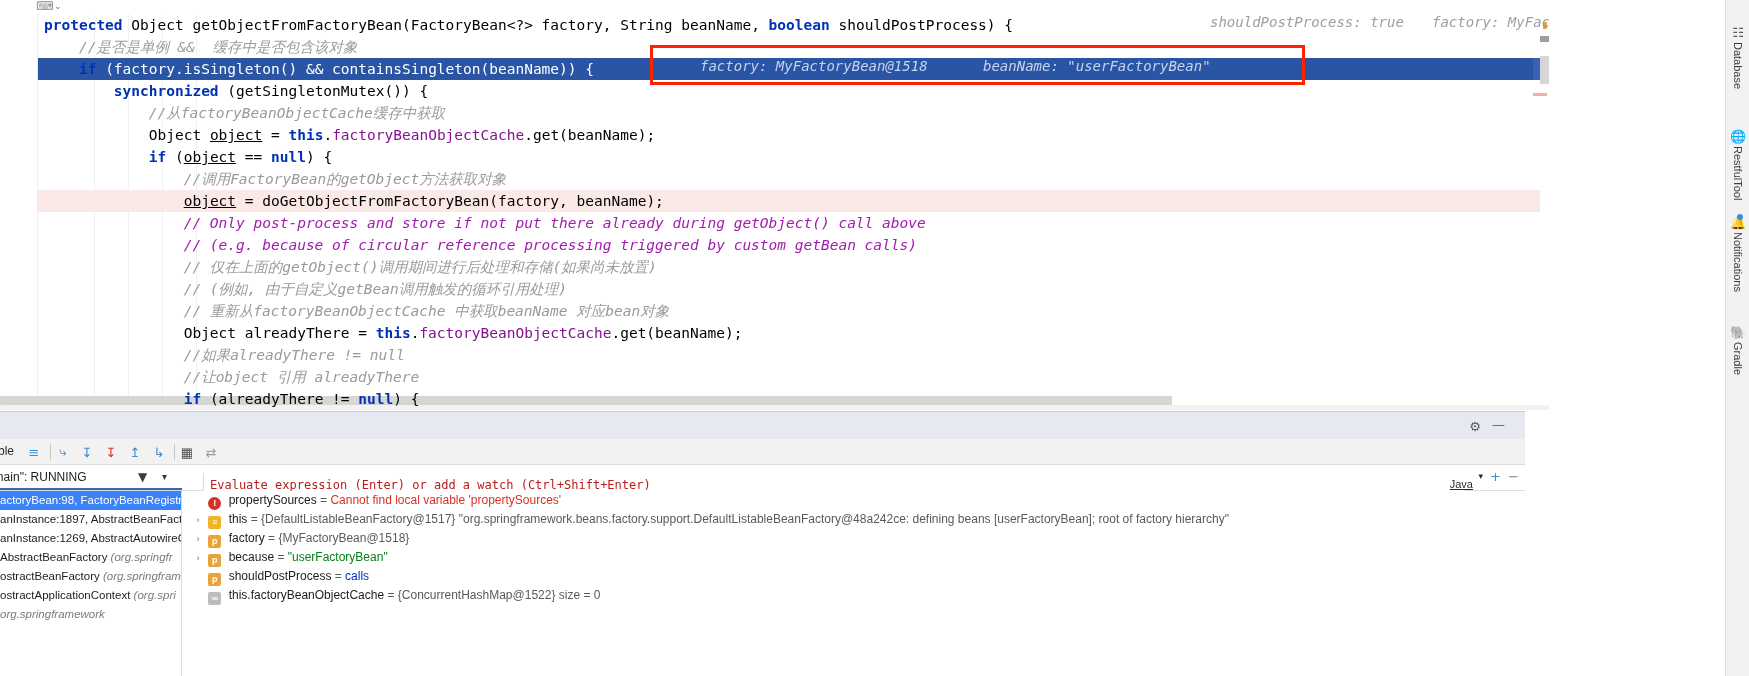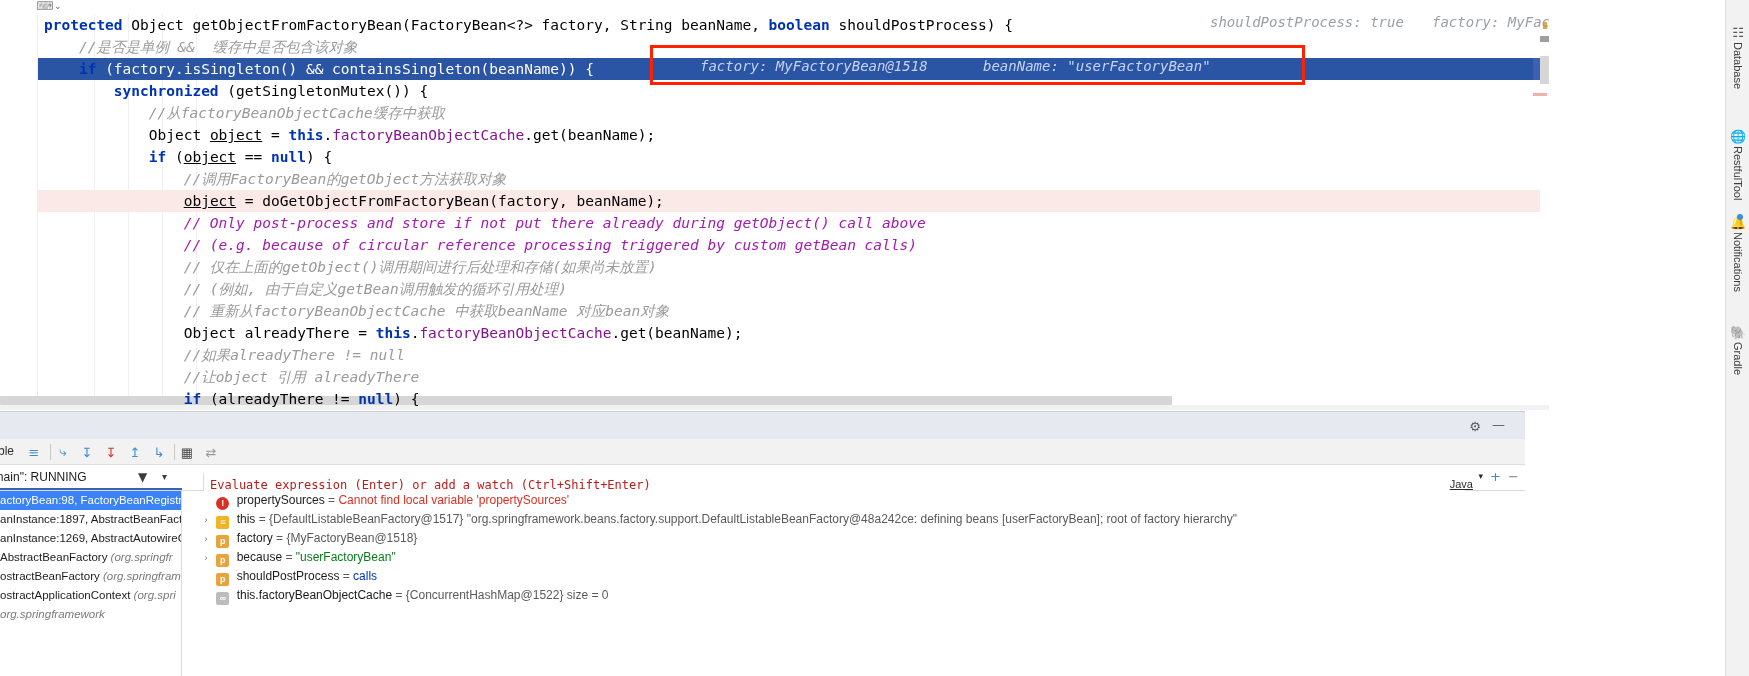--- a/index.html
+++ b/index.html
@@ -173,21 +173,21 @@
   .frame-row.active .dim { color:#d5dff2; }
 
   
   .vars {
     position:absolute; left:183px; top:80px; width:1342px; height:185px;
     background:#ffffff; overflow:hidden;
   }
   .var-row {
     position:relative; height:19px; line-height:19px; font-size:12px;
     white-space:nowrap; font-family:"Liberation Sans", sans-serif; color:#1c1c1c;
-    padding-left:16px;
+    padding-left:8px;
   }
   .vchev { display:inline-block; width:14px; color:#6a6a6a; font-size:9px; text-align:center;}
   .vnochev { display:inline-block; width:14px; }
   .vicon {
     display:inline-block; width:13px; height:13px; line-height:13px;
     text-align:center; font-size:9px; font-weight:bold; color:#fff;
     border-radius:2px; vertical-align:-2px; margin-right:4px;
     font-family:"Liberation Sans", sans-serif;
   }
   .vi-p { background:#e8a33d; }

